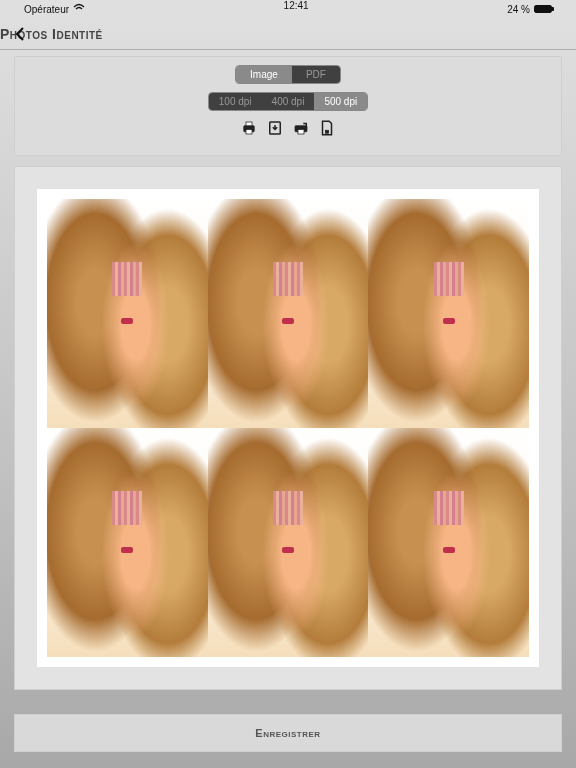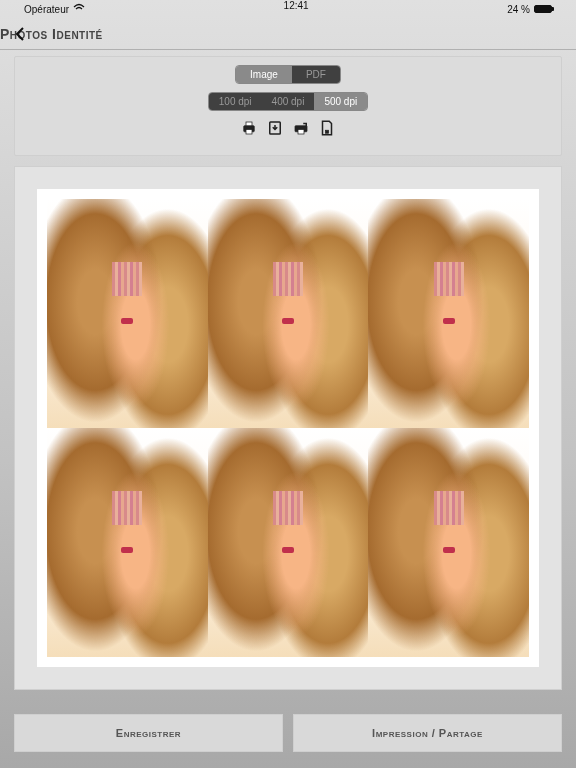--- a/index.html
+++ b/index.html
@@ -172,14 +172,13 @@
     <div class="cell">
         <div class="bg"></div>
         <div class="face"></div>
         <div class="lips"></div>
       </div>
   </div>
 </div>
 
 <div class="bottom">
   <div class="btn">Enregistrer</div>
-  <div class="btn">Impression / Partage</div>
 </div>
 
 </body></html>

